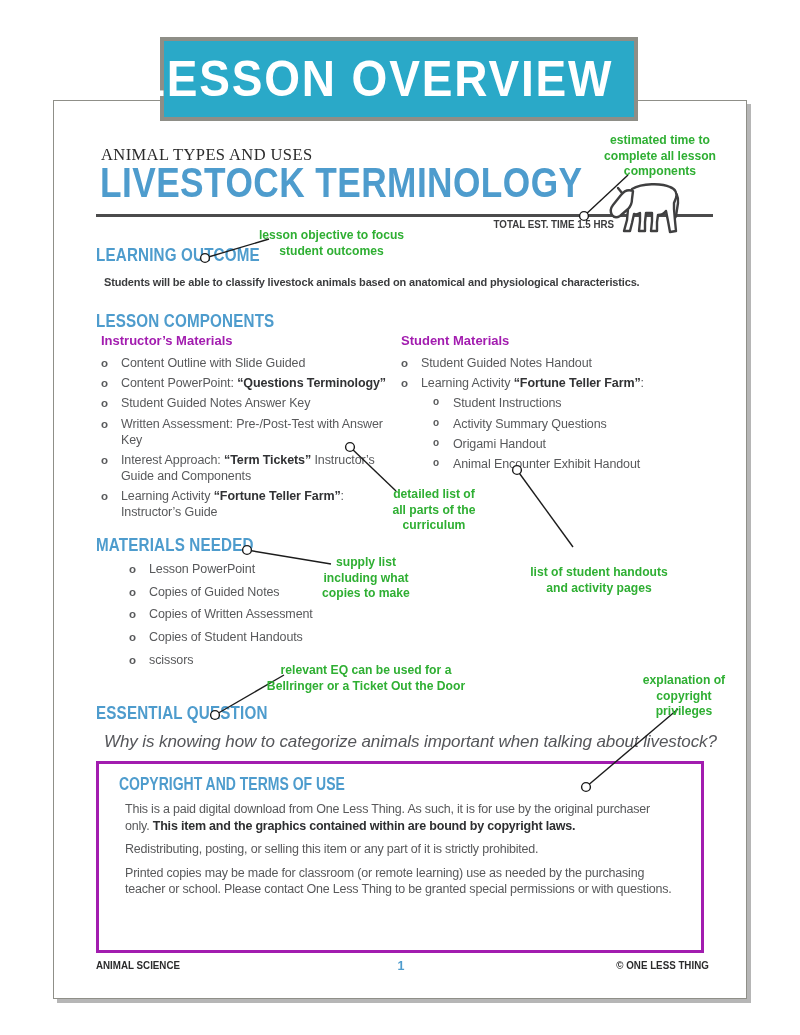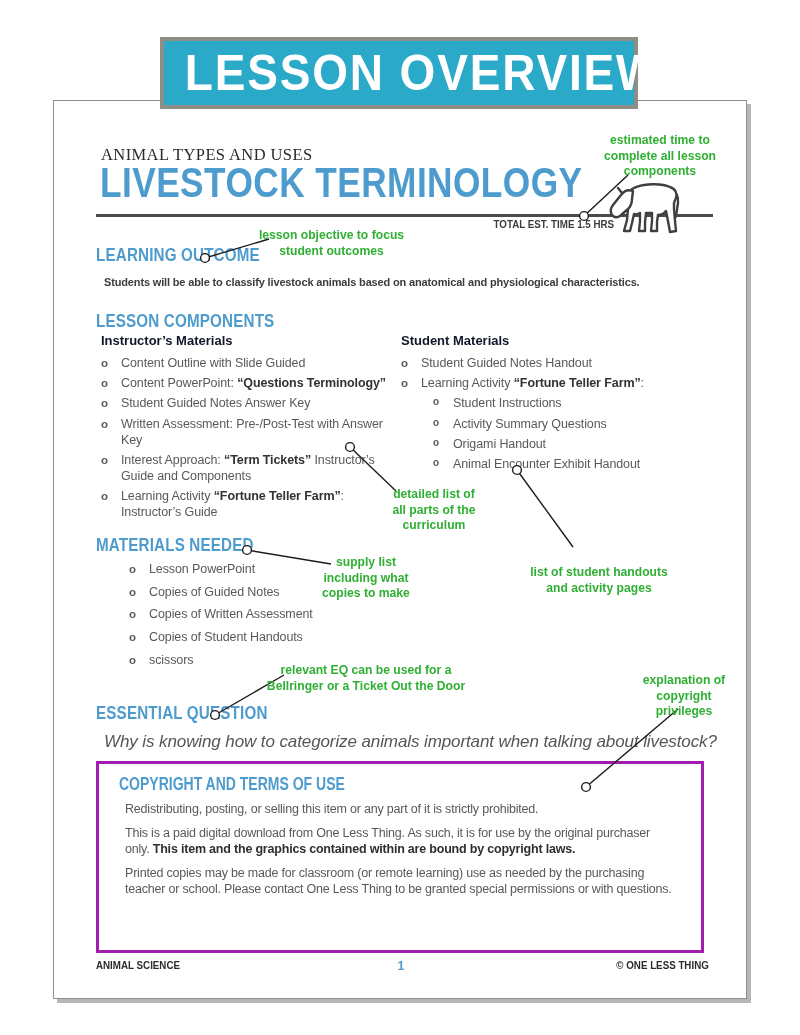--- a/index.html
+++ b/index.html
@@ -2,42 +2,42 @@
 <html><head>
 <meta charset="utf-8">
 <style>
   html,body{margin:0;padding:0;background:#ffffff;}
   .canvas{position:relative;width:800px;height:1035px;background:#ffffff;overflow:hidden;
           font-family:"Liberation Sans",sans-serif;}
   
   .page{position:absolute;left:53px;top:100px;width:692px;height:897px;background:#fff;
         border:1.5px solid #8f8f88;box-shadow:4px 4px 0 #b6b6b6;}
   
-  .banner{position:absolute;left:160px;top:37px;width:478px;height:72px;background:#2aa9c8;
+  .banner{position:absolute;left:160px;top:37px;width:478px;height:84px;background:#2aa9c8;
           border:4px solid #8e8e87;box-sizing:border-box;z-index:30;display:flex;
-          align-items:center;justify-content:flex-start;}
+          align-items:center;justify-content:flex-end;}
   .banner-text{color:#fff;font-weight:bold;font-size:50px;letter-spacing:2px;white-space:nowrap;
           transform:scaleX(0.92);transform-origin:50% 50%;}
   
   .h-blue{position:absolute;color:#4e9ccd;font-weight:bold;font-size:19px;letter-spacing:0.2px;
           white-space:nowrap;transform:scaleX(0.8);transform-origin:0 50%;}
   .serif-cat{position:absolute;left:47px;top:44px;font-family:"Liberation Serif",serif;
           font-size:16.5px;color:#2b2b2b;letter-spacing:0.4px;}
   .big-title{position:absolute;left:46px;top:58px;color:#4e9ccd;font-weight:bold;font-size:42px;
           white-space:nowrap;transform:scaleX(0.84);transform-origin:0 0;letter-spacing:0.5px;}
   .rule{position:absolute;left:42px;top:113px;width:617px;height:3px;background:#4b4b4c;}
   .time-label{position:absolute;left:420px;top:117px;width:130px;text-align:right;font-size:11.5px;
           font-weight:600;color:#3c3c3e;white-space:nowrap;transform:scaleX(0.85);
           transform-origin:100% 50%;}
   .cow{position:absolute;left:552px;top:78px;z-index:3;}
   
   .outcome-body{position:absolute;left:50px;top:175px;font-size:11px;font-weight:bold;
           color:#3b3c3e;white-space:nowrap;letter-spacing:-0.15px;text-align:center;}
   .col{position:absolute;}
-  .col-title{font-size:13px;font-weight:bold;color:#0f172a;padding-left:3px;margin-bottom:7px;}
+  .col-title{font-size:13px;font-weight:bold;color:#a21caf;padding-left:3px;margin-bottom:7px;}
   .li-row{display:flex;align-items:flex-start;margin-bottom:3.5px;}
   .li-row.sub{margin-left:32px;margin-bottom:4px;}
   .bullet{flex:0 0 23px;font-size:11.5px;font-weight:600;color:#595a5c;line-height:1.45;
           padding-left:3px;box-sizing:border-box;}
   .bullet.sm{flex:0 0 23px;font-size:10px;}
   .li-text{font-size:12.5px;color:#58595b;line-height:1.3;letter-spacing:-0.1px;}
   .li-text b{color:#313234;}
   .mat-list .li-row{margin-bottom:6px;}
   .eq-body{position:absolute;left:50px;top:631px;font-size:17px;font-style:italic;
           color:#55565a;letter-spacing:-0.1px;}
@@ -176,22 +176,22 @@
           <div class="li-text">scissors</div>
         </div>
       </div>
 
     <div class="h-blue" style="left:42px;top:601px;">ESSENTIAL QUESTION</div>
     <div class="eq-body">Why is knowing how to categorize animals important when talking about livestock?</div>
 
     <div class="cbox">
       <div class="cbox-h">COPYRIGHT AND TERMS OF USE</div>
       <div class="cbox-body">
+          <p><span>This is a paid digital download from One Less Thing. As such, it is for use by the original purchaser only. </span><b>This item and the graphics contained within are bound by copyright laws.</b></p>
           <p><span>Redistributing, posting, or selling this item or any part of it is strictly prohibited.</span></p>
-          <p><span>This is a paid digital download from One Less Thing. As such, it is for use by the original purchaser only. </span><b>This item and the graphics contained within are bound by copyright laws.</b></p>
           <p><span>Printed copies may be made for classroom (or remote learning) use as needed by the purchasing teacher or school. Please contact One Less Thing to be granted special permissions or with questions.</span></p>
         </div>
     </div>
 
     <div class="foot left">ANIMAL SCIENCE</div>
     <div class="foot page-num">1</div>
     <div class="foot right">© ONE LESS THING</div>
 
     <div class="note" style="left:543px;top:31px;width:126px;">estimated time to
 complete all lesson

